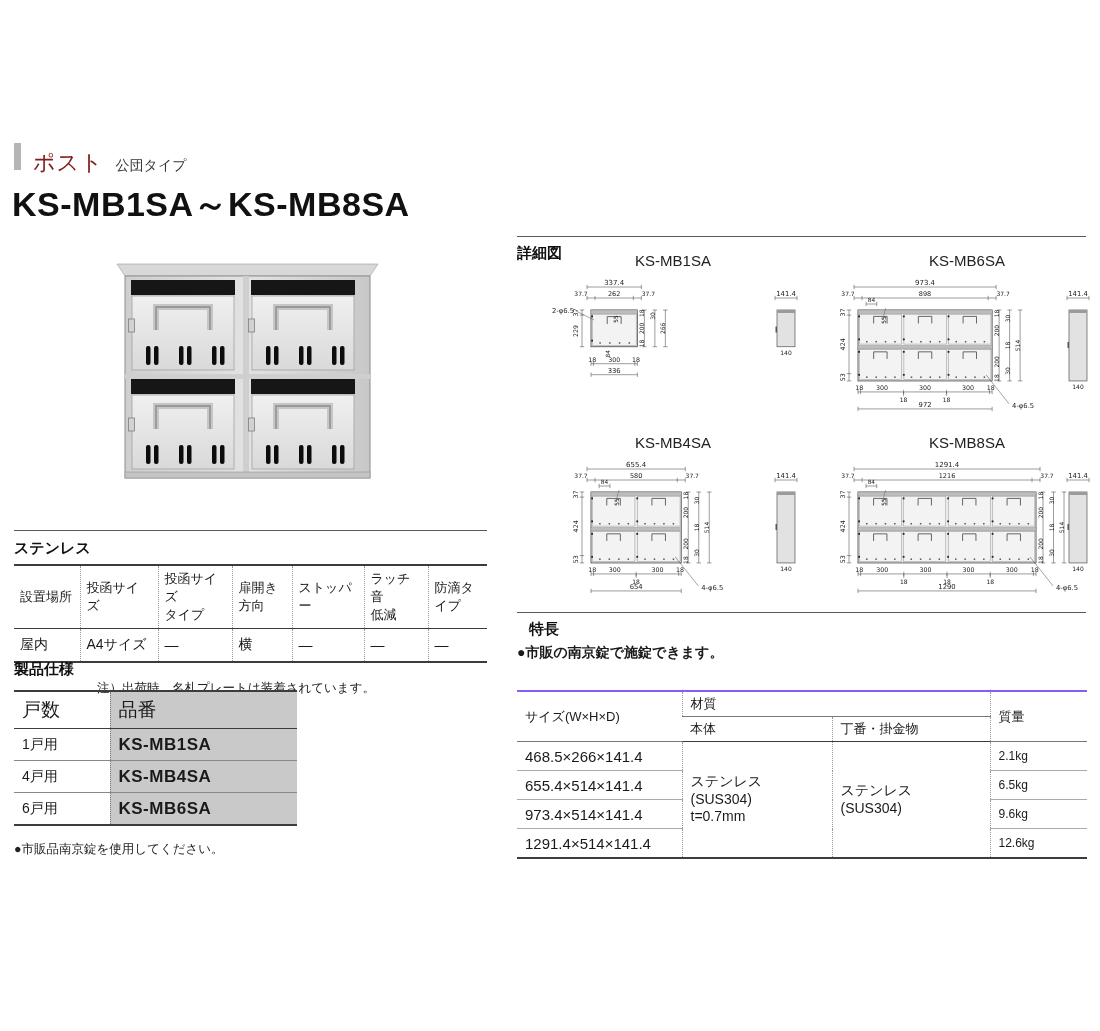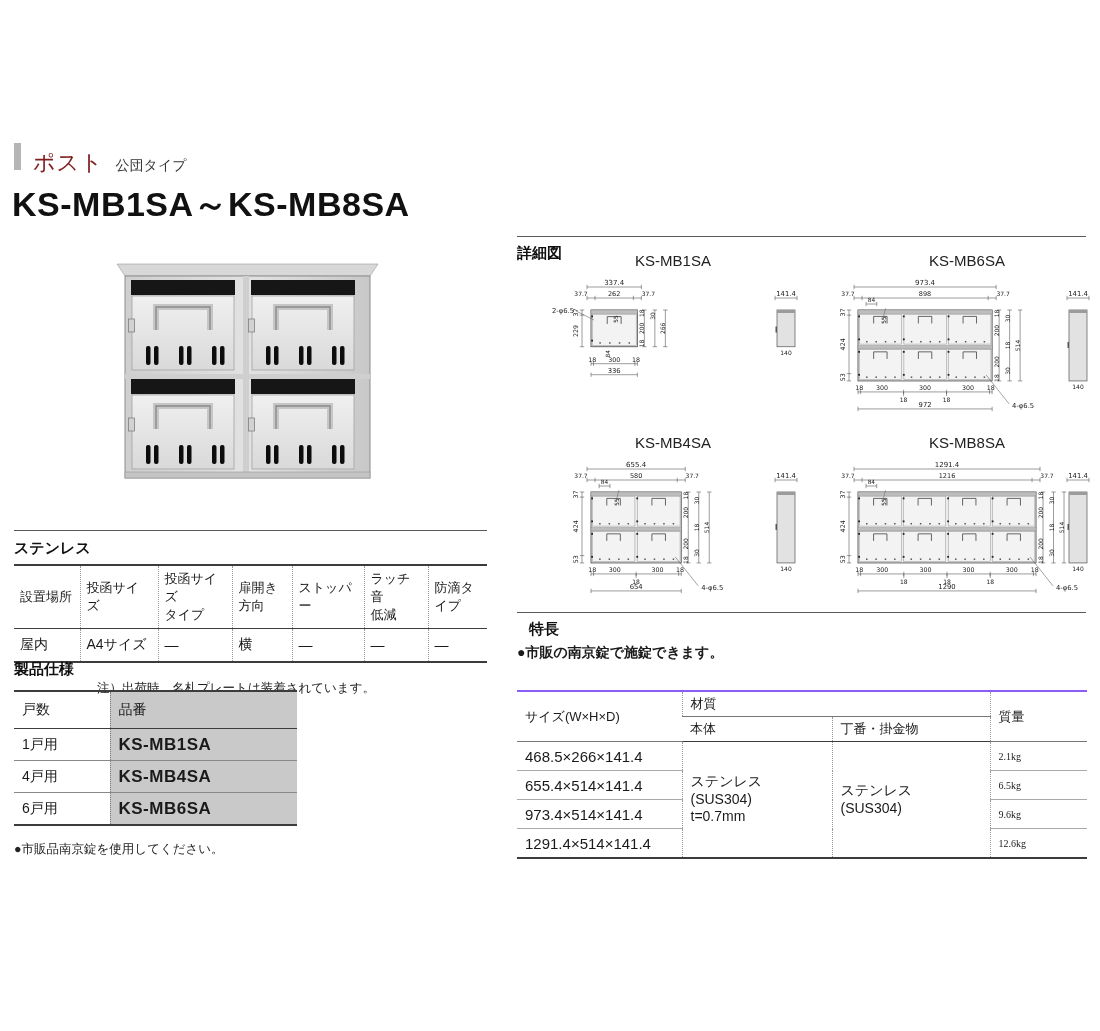--- a/index.html
+++ b/index.html
@@ -22,35 +22,35 @@
   
   table{border-collapse:collapse;}
   .ftable{width:473px;table-layout:fixed;border-top:2px solid #3c3c3c;border-bottom:2px solid #3c3c3c;}
   .ftable th,.ftable td{border-left:1px dotted #999;padding:4px 6px;text-align:left;vertical-align:middle;}
   .ftable th:first-child,.ftable td:first-child{border-left:none;}
   .ftable th{font-weight:normal;font-size:13px;white-space:pre-line;height:30px;border-bottom:1px solid #3c3c3c;}
   .ftable td{font-size:14px;height:24px;}
   
   .ptable{width:283px;table-layout:fixed;border-top:2px solid #3c3c3c;border-bottom:2px solid #3c3c3c;}
   .ptable th,.ptable td{padding:4px 8px;text-align:left;vertical-align:middle;}
-  .ptable th{font-weight:normal;font-size:14px;height:28px;border-bottom:1px solid #3c3c3c;}
+  .ptable th{font-weight:normal;font-size:19px;height:28px;border-bottom:1px solid #3c3c3c;}
   .ptable td{font-size:14px;height:23px;border-top:1px solid #888;}
   .ptable .col-code{background:#c9c9c9;border-left:1px dotted #777;}
   .ptable td.col-code{font-size:17px;font-weight:bold;letter-spacing:0.5px;}
   
   .stable{width:570px;table-layout:fixed;border-top:2px solid #8b5cf6;border-bottom:2px solid #3c3c3c;}
   .stable th,.stable td{border-left:1px dotted #999;padding:3px 8px;text-align:left;vertical-align:middle;}
   .stable th:first-child,.stable td:first-child{border-left:none;}
   .stable th{font-weight:normal;font-size:13px;height:17px;}
   .stable tr.h1 th{border-bottom:1px solid #777;}
   .stable tr.h2 th{border-bottom:1px solid #3c3c3c;}
   .stable th[rowspan]{border-bottom:1px solid #3c3c3c;}
   .stable td{font-size:15px;height:22px;border-top:1px solid #aaa;}
   .stable td.mat{font-size:14px;white-space:pre-line;line-height:1.25;border-top:none;}
-  .stable td.wt{font-size:10px;font-family:Liberation Serif, serif;}
+  .stable td.wt{font-size:12px;}
   
   .quad{position:absolute;}
   .dmodel{font-size:15px;color:#222;text-align:center;width:200px;margin-left:28px;height:18px;}
   svg text{font-family:"DejaVu Sans","Liberation Sans",sans-serif;}
 </style>
 </head>
 <body>
 
 <div class="abs cat-row" style="left:14px;top:143px;">
   <div class="accent-bar"></div>

